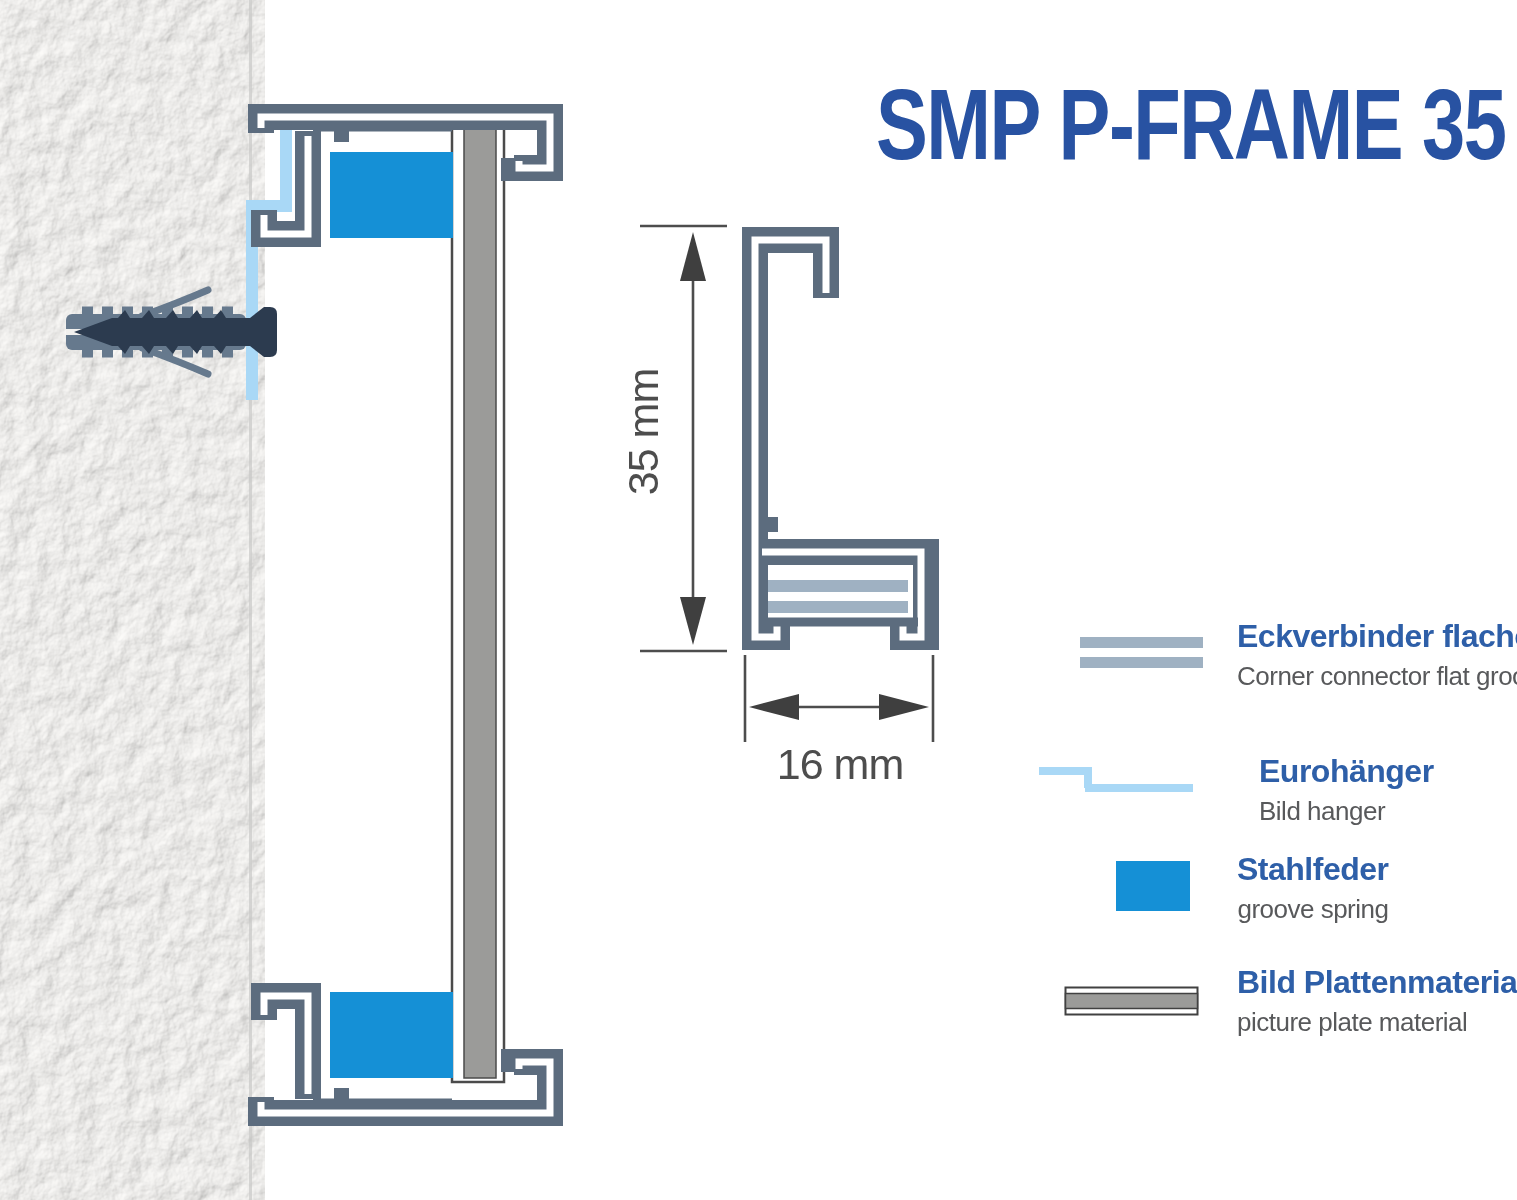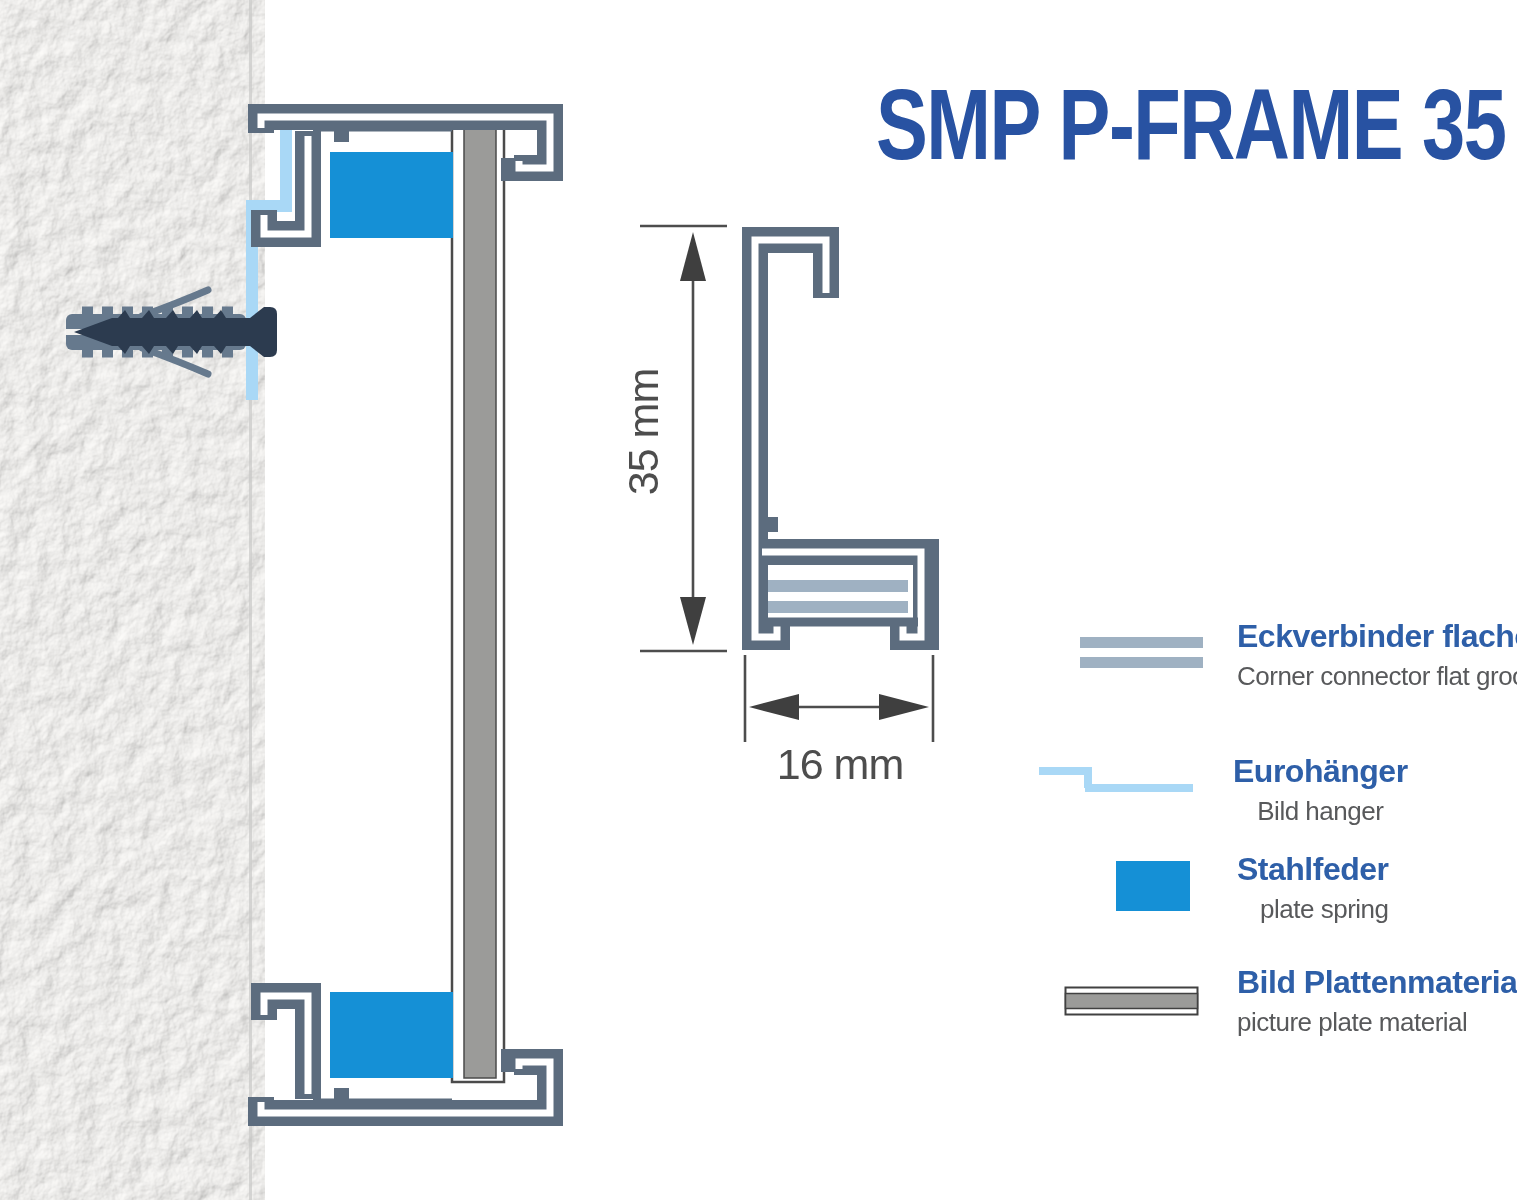--- a/index.html
+++ b/index.html
@@ -126,31 +126,31 @@
       <div class="legend-text" style="left:1237px;top:618px;">
         <span class="lg-de">Eckverbinder flache Nut</span>
         <span class="lg-en">Corner connector flat groove</span>
       </div>
     </div>
 
     <div class="legend-item">
       <svg style="position:absolute;left:1039px;top:766px;" width="154" height="28">
         <path d="M0 5 H53 M49 5 V22 M46 22 H154" stroke="#A9D8F6" stroke-width="8" fill="none"></path>
       </svg>
-      <div class="legend-text" style="left:1233px;top:753px;text-align:center;">
+      <div class="legend-text" style="left:1259px;top:753px;">
         <span class="lg-de">Eurohänger</span>
         <span class="lg-en">Bild hanger</span>
       </div>
     </div>
 
     <div class="legend-item">
       <div class="swatch-spring" style="left:1116px;top:861px;"></div>
       <div class="legend-text" style="left:1237px;top:851px;text-align:right;">
         <span class="lg-de">Stahlfeder</span>
-        <span class="lg-en">plate spring</span>
+        <span class="lg-en">groove spring</span>
       </div>
     </div>
 
     <div class="legend-item">
       <svg style="position:absolute;left:1064px;top:986px;" width="136" height="31">
         <rect x="1.5" y="1.5" width="132" height="27" fill="#ffffff" stroke="#414141" stroke-width="2"></rect>
         <rect x="1.5" y="7.5" width="132" height="15" fill="#9B9B99" stroke="#414141" stroke-width="1.5"></rect>
       </svg>
       <div class="legend-text" style="left:1237px;top:964px;">
         <span class="lg-de">Bild Plattenmaterial</span>

